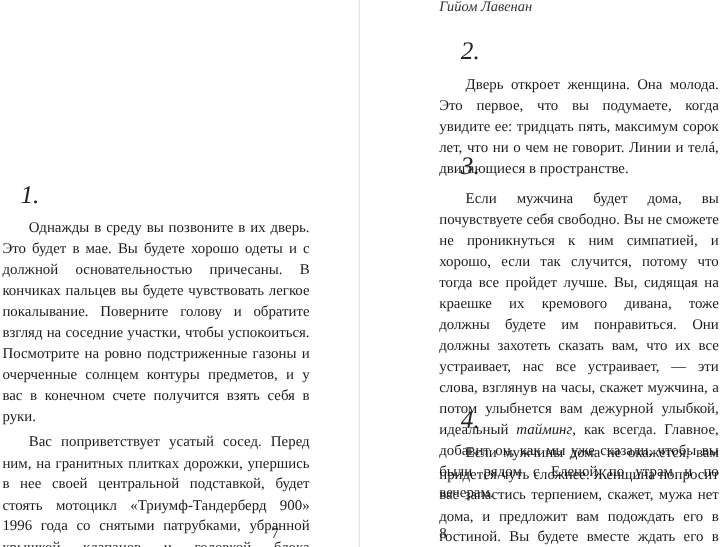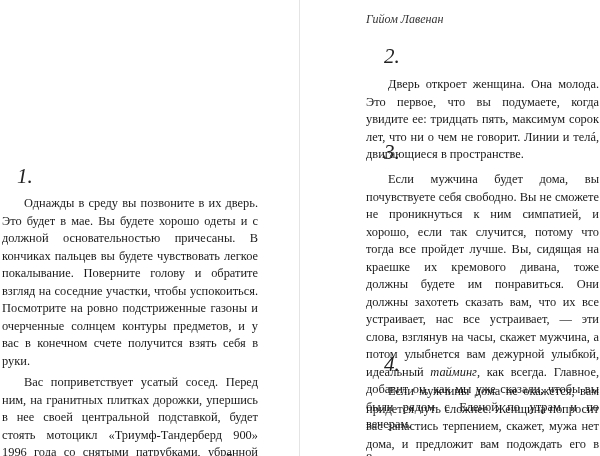--- a/index.html
+++ b/index.html
@@ -1,18 +1,18 @@
 <!DOCTYPE html>
 <html><head>
 <meta charset="utf-8">
 <style>
   html, body { margin:0; padding:0; }
   body { width:600px; height:456px; background:#ffffff; position:relative; overflow:hidden;
          font-family:"Liberation Serif","DejaVu Serif",serif; color:#1a1a1a; }
-  .page { position:absolute; top:14px; height:368px;font-family:Liberation Serif, serif; }
+  .page { position:absolute; top:0; height:368px;font-family:Liberation Serif, serif; }
   .left { left:0; width:299px; }
   .right { left:300px; width:300px; }
   .divider { position:absolute; left:299px; top:0; width:1px; height:456px; background:#e4e4e4; }
   .running-head { position:absolute; left:66px; top:-2px; font-size:12px; font-style:italic; color:#333; }
   .chapter { position:absolute; font-size:21px; font-style:italic; font-weight:normal; margin:0; color:#222; }
   .text { position:absolute; font-size:12.4px; line-height:17.5px; text-align:justify; margin:0; }
   .text p { margin:0; text-indent:22px; text-align:justify; }
   .text p + p { margin-top:4px; }
   .pageno { position:absolute; font-size:12.5px; color:#222; }
   em { font-style:italic; }

